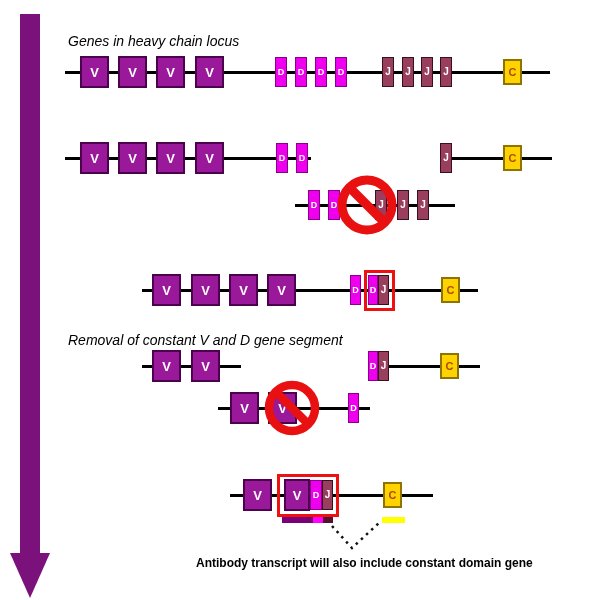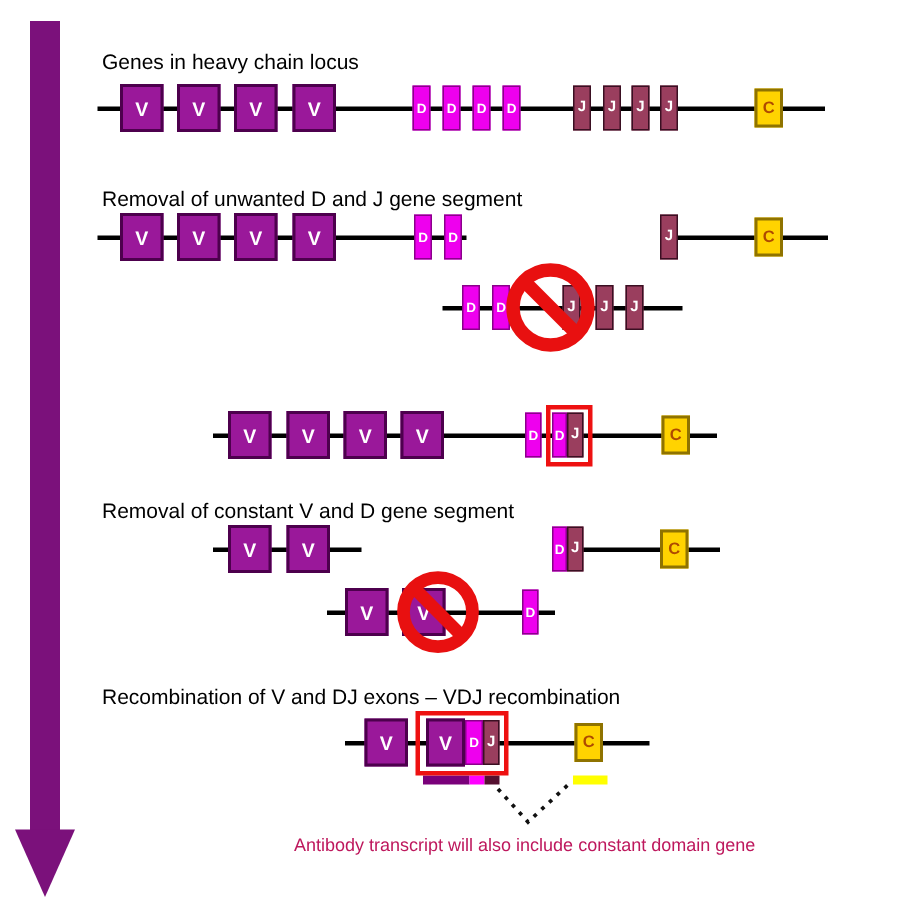--- a/index.html
+++ b/index.html
@@ -2,51 +2,49 @@
 <html><head>
 <meta charset="utf-8">
 <style>
   html,body{margin:0;padding:0;background:#ffffff;}
   #canvas{
     position:relative;width:600px;height:600px;background:#ffffff;
     font-family:"Liberation Sans",sans-serif;overflow:hidden;
   }
   .step-title{
     position:absolute;font-size:14px;color:#000;white-space:nowrap;
-    font-weight:normal;z-index:6;letter-spacing:0px;
+    font-weight:normal;z-index:6;letter-spacing:0px;font-style:italic;
   }
   .locus-line{position:absolute;height:3px;background:#000;z-index:1;}
   .gene-box{
     position:absolute;display:flex;align-items:center;justify-content:center;
     font-weight:bold;box-sizing:border-box;z-index:3;line-height:1;
     font-family:"Liberation Sans",sans-serif;
   }
   .transcript-bar{position:absolute;z-index:2;}
   .highlight-box{position:absolute;box-sizing:border-box;background:transparent;z-index:4;}
   #overlay{position:absolute;left:0;top:0;width:600px;height:600px;pointer-events:none;z-index:5;}
   #arrow-svg{position:absolute;left:0;top:0;width:60px;height:600px;z-index:0;}
   .annotation{
-    position:absolute;font-size:12px;font-weight:normal;color:#be185d;
+    position:absolute;font-size:12px;font-weight:bold;color:#000000;
     white-space:nowrap;z-index:6;
   }
 </style>
 </head>
 <body>
 
 <div id="canvas">
 
   <svg id="arrow-svg" viewBox="0 0 60 600" xmlns="http://www.w3.org/2000/svg">
     <rect id="arrow-shaft" x="20" y="14" width="20" height="541" fill="#7B117B"></rect>
     <polygon id="arrow-head" points="10,553 50,553 30,598" fill="#7B117B"></polygon>
   </svg>
 
   <div class="step-title" style="left:68px;top:33px">Genes in heavy chain locus</div>
-  <div class="step-title" style="left:68px;top:124px">Removal of unwanted D and J gene segment</div>
   <div class="step-title" style="left:68px;top:332px">Removal of constant V and D gene segment</div>
-  <div class="step-title" style="left:68px;top:456px">Recombination of V and DJ exons – VDJ recombination</div>
 
   <div id="gene-layer">
       <div class="locus-line" style="left: 65px; top: 71px; width: 485px; background: rgb(0, 0, 0);"></div>
       <div class="gene-box" style="left: 80px; top: 56px; width: 29px; height: 32px; background: rgb(154, 24, 154); border: 2px solid rgb(77, 0, 77); color: rgb(255, 255, 255); font-size: 13px;">V</div>
       <div class="gene-box" style="left: 118px; top: 56px; width: 29px; height: 32px; background: rgb(154, 24, 154); border: 2px solid rgb(77, 0, 77); color: rgb(255, 255, 255); font-size: 13px;">V</div>
       <div class="gene-box" style="left: 156px; top: 56px; width: 29px; height: 32px; background: rgb(154, 24, 154); border: 2px solid rgb(77, 0, 77); color: rgb(255, 255, 255); font-size: 13px;">V</div>
       <div class="gene-box" style="left: 195px; top: 56px; width: 29px; height: 32px; background: rgb(154, 24, 154); border: 2px solid rgb(77, 0, 77); color: rgb(255, 255, 255); font-size: 13px;">V</div>
       <div class="gene-box" style="left: 275px; top: 57px; width: 12px; height: 30px; background: rgb(238, 0, 238); border: 1.5px solid rgb(139, 0, 139); color: rgb(255, 255, 255); font-size: 9px;">D</div>
       <div class="gene-box" style="left: 295px; top: 57px; width: 12px; height: 30px; background: rgb(238, 0, 238); border: 1.5px solid rgb(139, 0, 139); color: rgb(255, 255, 255); font-size: 9px;">D</div>
       <div class="gene-box" style="left: 315px; top: 57px; width: 12px; height: 30px; background: rgb(238, 0, 238); border: 1.5px solid rgb(139, 0, 139); color: rgb(255, 255, 255); font-size: 9px;">D</div>

